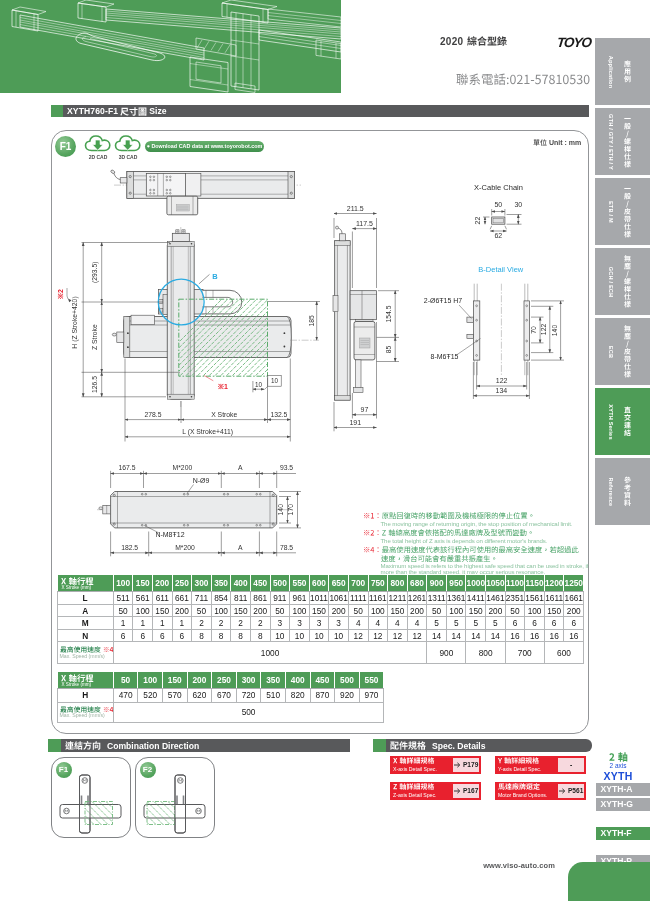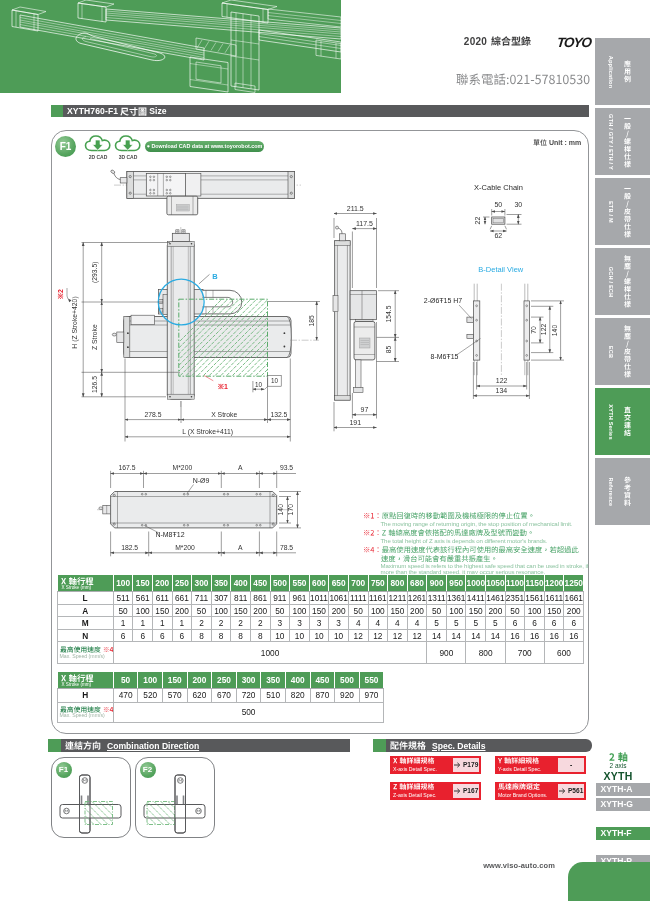--- a/index.html
+++ b/index.html
@@ -1,18 +1,18 @@
 <!DOCTYPE html>
 <html><head><meta charset="utf-8"><style>
 * { margin:0; padding:0; box-sizing:border-box; }
 html,body { width:650px; height:901px; background:#fff; font-family:"Liberation Sans", sans-serif; overflow:hidden; }
 #page { position:relative; width:650px; height:901px; background:#fff; overflow:hidden; }
 .abs { position:absolute; }
 #banner { left:0; top:0; width:341px; height:93px; background:#4e9c57; }
-#cat { left:440px; top:36px; width:115px; text-align:center; }
+#cat { left:440px; top:36px; width:115px; text-align:left; }
 #cat b { font-size:10px; color:#404041; vertical-align:top; margin-right:4px; letter-spacing:0.3px;}
 #toyo { left:557px; top:33px; }
 #phone { left:452px; top:71px; width:138px; text-align:right; }
 .vtab { left:595px; width:55px; height:67px; background:#a6a8ab; color:#fff; }
 .vtab.green { background:#4e9c57; }
 .vtab .zh { position:absolute; left:29px; top:50%; transform:translateY(-50%); }
 .vtab .en { position:absolute; left:13px; top:50%; transform:translateY(-50%); writing-mode:vertical-rl; font-size:5.6px; font-weight:bold; letter-spacing:0.2px; white-space:nowrap;}
 #titlebar { left:51px; top:105px; width:538px; height:11.5px; background:#58595b; }
 #titlebar .sq { position:absolute; left:0; top:0; width:11.5px; height:11.5px; background:#4e9c57; }
 #titlebar .t { position:absolute; left:16px; top:1px; color:#fff; font-size:8.6px; font-weight:bold; letter-spacing:0.1px; display:flex; align-items:center;}
@@ -32,33 +32,33 @@
 tr.hdr td { background:#4e9c57; color:#fff; font-weight:bold; border:1px solid #fff; border-bottom:0.7px solid #abadb0;}
 tr.hdr td.lbl { text-align:left; padding-left:3px; }
 td.lbl { font-weight:bold; }
 .hz { display:block; line-height:9px; margin-top:1px;}
 .hs { font-size:4.6px; display:block; line-height:5px; color:#fff; font-weight:normal; text-align:left;}
 tr.hdr td .hs { padding-left:1px; }
 td.spd1 { text-align:left; padding-left:2px;}
 .spde { color:#9fb3a4; font-size:5.2px; display:block; text-align:left; line-height:6px;}
 .secbar { height:13px; background:#58595b; }
 .secbar .sq { position:absolute; left:0; top:0; width:13px; height:13px; background:#4e9c57; }
-.secbar .t { position:absolute; left:17px; top:0.5px; color:#fff; font-size:8.6px; font-weight:bold; display:flex; align-items:center; height:12px;text-decoration:underline;}
+.secbar .t { position:absolute; left:17px; top:0.5px; color:#fff; font-size:8.6px; font-weight:bold; display:flex; align-items:center; height:12px;}
 .secbar .t svg { margin-right:3px; }
 #bar1 { left:48px; top:739px; width:302px; }
 #bar2 { left:373px; top:739px; width:219px;border-radius:6px; }
 .combo { top:757px; width:80px; height:81px; border:1.2px solid #808285; border-radius:13px; background:#fff; }
 #combo1 { left:51px; } #combo2 { left:135px; }
 .fbadge { position:absolute; left:3.5px; top:3.5px; width:16px; height:16px; border-radius:50%; background:radial-gradient(circle at 38% 32%, #93ca96, #57a55f 60%, #3d954c); color:#fff; font-size:8px; font-weight:bold; text-align:center; line-height:16px; z-index:3;}
 .spec { width:91px; height:17.5px; background:#e8212e; }
 .spec .zh { position:absolute; left:3px; top:1px; }
 .spec .en { position:absolute; left:3px; top:9.5px; font-size:5.2px; color:#fff;}
 .spec .pg { position:absolute; right:1.8px; top:1.8px; width:26px; height:14px; background:#f7d9de; color:#222; font-size:6.6px; font-weight:bold; text-align:center; line-height:14px; }
 .xtab { left:596px; width:64px; height:13.3px; background:#a6a8ab; color:#fff; font-size:8.6px; font-weight:bold; padding-left:4.5px; line-height:13.5px;}
-#xyth-txt { left:596px; top:752px; width:44px; text-align:center; color:#14532d; }
+#xyth-txt { left:596px; top:752px; width:44px; text-align:center; color:#1d4ed8; }
 #greenbr { left:568px; top:862px; width:82px; height:39px; background:#4e9c57; border-radius:15px 0 0 0; }
 #weburl { left:450px; top:861px; width:105px; font-size:7.5px; font-weight:bold; color:#58595b; text-align:right; letter-spacing:0.1px;}
 .cloud { position:absolute; top:134px; }
 svg { display:block; }
 </style></head>
 <body>
 <div id="page">
 <div id="banner" class="abs"></div>
 <svg class="abs" style="left:0;top:0;" width="341" height="93" viewBox="0 0 341 93">
       <polygon points="78,3 106,7 106,22 78,18" fill="none" stroke="#ffffff" stroke-width="0.7" opacity="0.95"></polygon>
@@ -624,21 +624,21 @@
           <td>1200</td>
           <td>1250</td>
         </tr>
 <tr style="height:12.9px;">
           <td class="lbl">L</td>
           <td>511</td>
           <td>561</td>
           <td>611</td>
           <td>661</td>
           <td>711</td>
-          <td>307</td>
+          <td>854</td>
           <td>811</td>
           <td>861</td>
           <td>911</td>
           <td>961</td>
           <td>1011</td>
           <td>1061</td>
           <td>1111</td>
           <td>1161</td>
           <td>1211</td>
           <td>1261</td>

